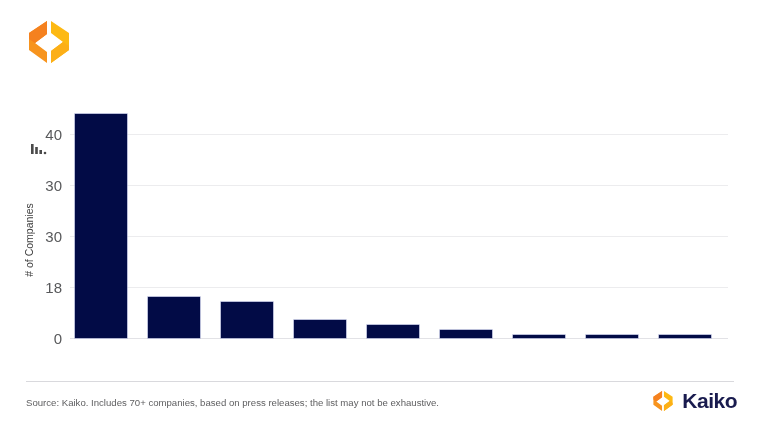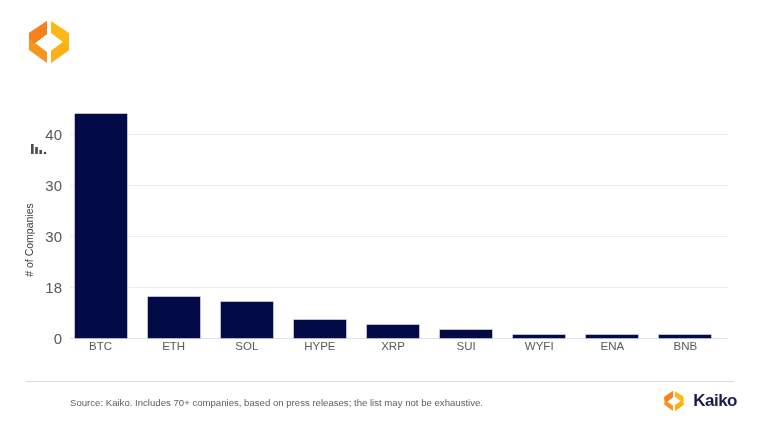--- a/index.html
+++ b/index.html
@@ -147,34 +147,33 @@
     height: 1px;
     background: #d9d9dd;
   }
   #footer-note {
     position: absolute;
     left: 26px;
     top: 397px;
     font-size: 9.6px;
     color: #606062;
     white-space: nowrap;
-    margin-left: 44px;
   }
   #footer-logo {
     position: absolute;
     right: 24px;
     top: 388px;
     height: 26px;
     display: flex;
     align-items: center;
     gap: 7px;
   }
   #footer-logo-mark { width: 24px; height: 24px; }
   #footer-logo-text {
-    font-size: 17px;
+    font-size: 21px;
     font-weight: bold;
     color: #191B4E;
     letter-spacing: -0.5px;
     line-height: 24px;
   }
 </style>
 </head>
 <body>
 
 <div id="header">
@@ -223,31 +222,20 @@
       <div class="bar" title="ETH: 8" style="left: 77.6667px; width: 52px; top: 215.273px; height: 40.7273px; background: rgb(2, 11, 70);"></div>
       <div class="bar" title="SOL: 7" style="left: 150.778px; width: 52px; top: 220.364px; height: 35.6364px; background: rgb(2, 11, 70);"></div>
       <div class="bar" title="HYPE: 3.5" style="left: 223.889px; width: 52px; top: 238.182px; height: 17.8182px; background: rgb(2, 11, 70);"></div>
       <div class="bar" title="XRP: 2.5" style="left: 297px; width: 52px; top: 243.273px; height: 12.7273px; background: rgb(2, 11, 70);"></div>
       <div class="bar" title="SUI: 1.5" style="left: 370.111px; width: 52px; top: 248.364px; height: 7.63636px; background: rgb(2, 11, 70);"></div>
       <div class="bar" title="WYFI: 0.6" style="left: 443.222px; width: 52px; top: 252.945px; height: 3.05455px; background: rgb(2, 11, 70);"></div>
       <div class="bar" title="ENA: 0.6" style="left: 516.333px; width: 52px; top: 252.945px; height: 3.05455px; background: rgb(2, 11, 70);"></div>
       <div class="bar" title="BNB: 0.6" style="left: 589.444px; width: 52px; top: 252.945px; height: 3.05455px; background: rgb(2, 11, 70);"></div>
     </div>
 
-  <div id="x-labels">
-      <div class="x-tick-label" style="left: -6px; width: 73.1111px;">BTC</div>
-      <div class="x-tick-label" style="left: 67.1111px; width: 73.1111px;">ETH</div>
-      <div class="x-tick-label" style="left: 140.222px; width: 73.1111px;">SOL</div>
-      <div class="x-tick-label" style="left: 213.333px; width: 73.1111px;">HYPE</div>
-      <div class="x-tick-label" style="left: 286.444px; width: 73.1111px;">XRP</div>
-      <div class="x-tick-label" style="left: 359.556px; width: 73.1111px;">SUI</div>
-      <div class="x-tick-label" style="left: 432.667px; width: 73.1111px;">WYFI</div>
-      <div class="x-tick-label" style="left: 505.778px; width: 73.1111px;">ENA</div>
-      <div class="x-tick-label" style="left: 578.889px; width: 73.1111px;">BNB</div>
-    </div>
 </div>
 
 <div id="footer-rule"></div>
 
 <div id="footer-note">Source: Kaiko.  Includes 70+ companies, based on press releases; the list may not be exhaustive.</div>
 
 <div id="footer-logo">
   <span id="footer-logo-mark">
     <svg viewBox="0 0 50 48" width="24" height="24" aria-hidden="true">
       <polygon points="23,3 23,16 11,25 23,34 23,45 5,32 5,15" fill="#F7941E"></polygon>

